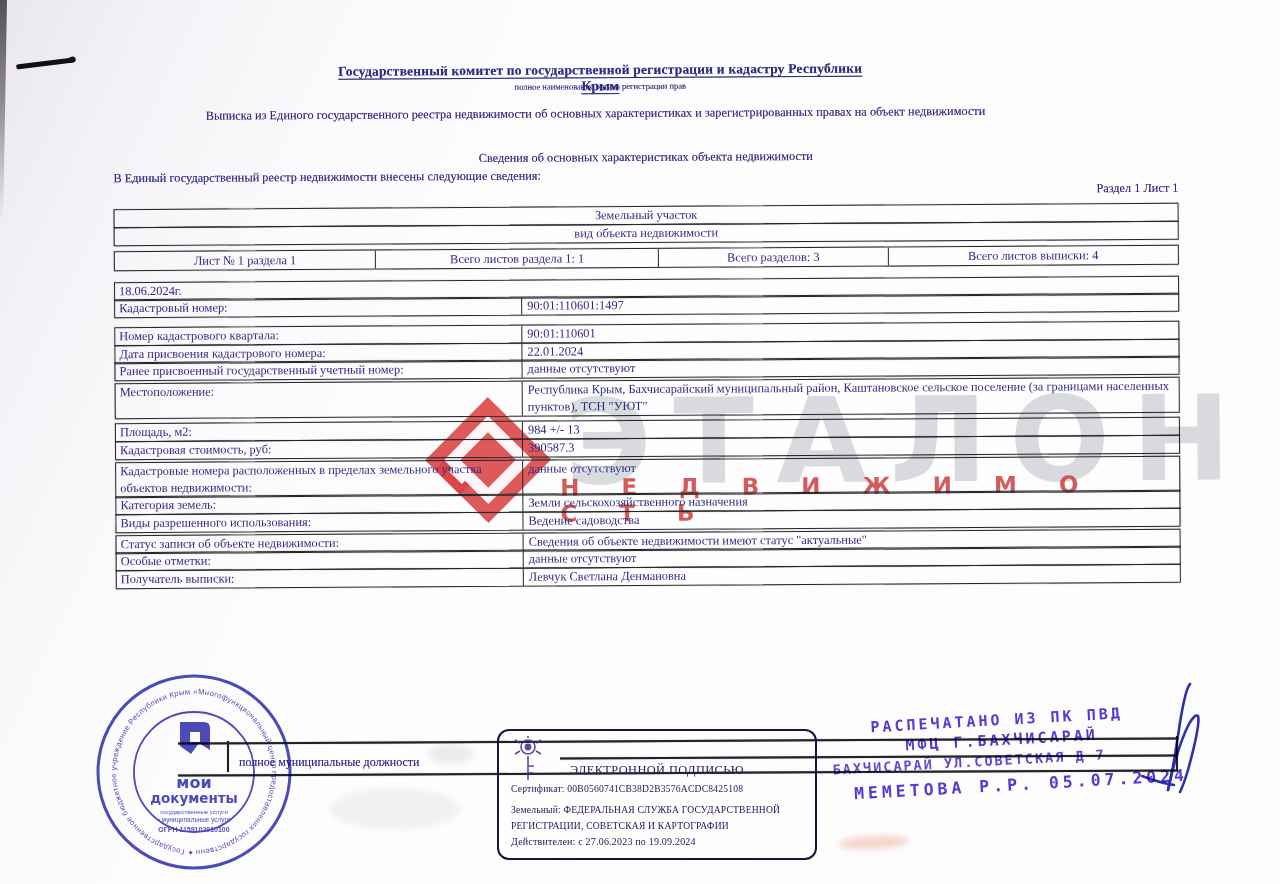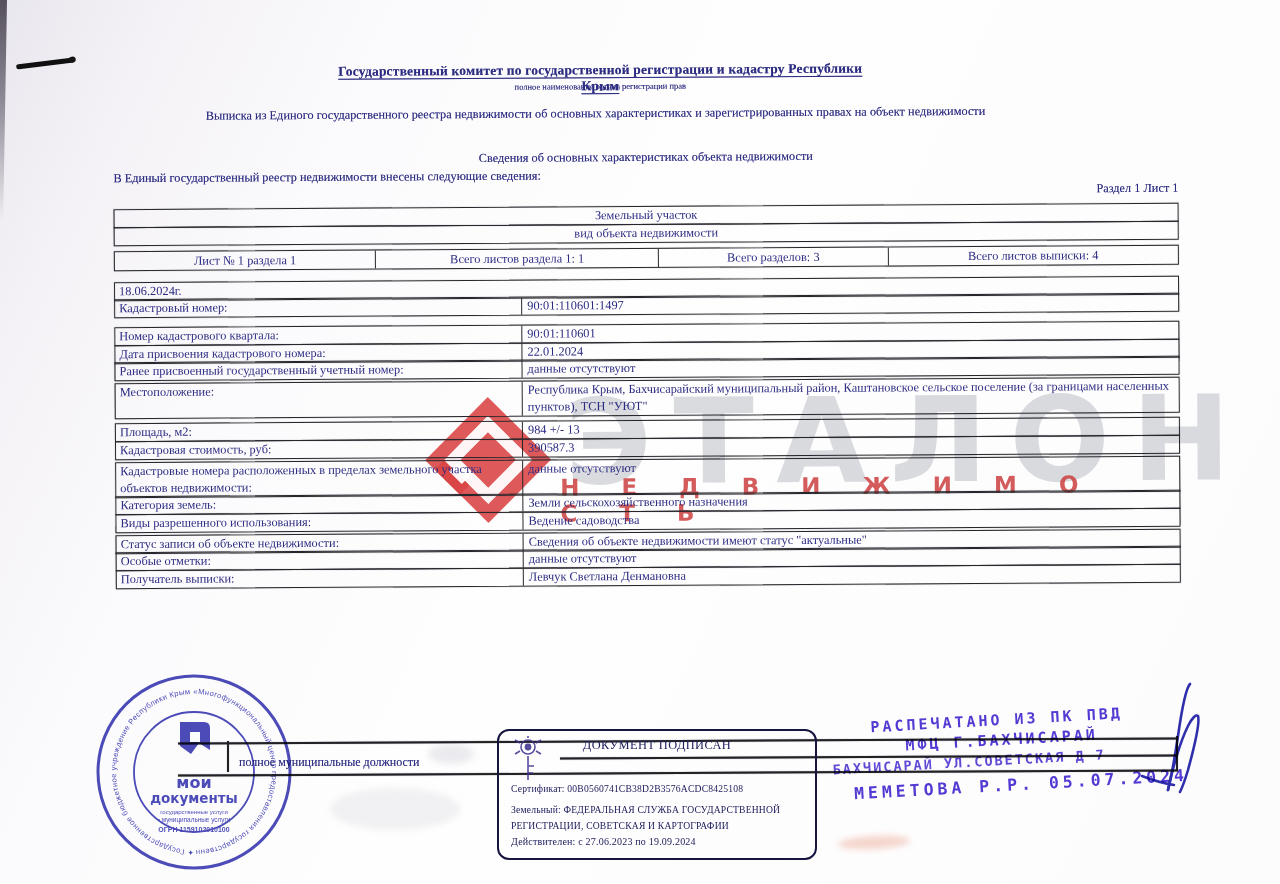--- a/index.html
+++ b/index.html
@@ -186,21 +186,21 @@
   <div class="sig-caption">полное муниципальные должности</div>
 
   <div class="esign">
     <svg class="keyicon" width="34" height="46" viewBox="0 0 34 46">
       <g stroke="#3a2f8f" stroke-width="1.6" fill="none" opacity=".85">
         <circle cx="17" cy="11" r="7"></circle>
         <path d="M17,2 v-2 M17,20 v24 M25,7 l5,-3 M9,7 l-5,-3 M25,15 l5,3 M9,15 l-5,3 M17,30 h6 M17,37 h5"></path>
         <circle cx="17" cy="11" r="2.6" fill="#3a2f8f"></circle>
       </g>
     </svg>
-    <div class="c" style="top:7px;">ДОКУМЕНТ ПОДПИСАН</div>
+    <div class="c" style="top:32px;">ЭЛЕКТРОННОЙ ПОДПИСЬЮ</div>
     <div class="l" style="top:52px;">Сертификат: 00B0560741CB38D2B3576ACDC8425108</div>
     <div class="l" style="top:73px;">Земельный: ФЕДЕРАЛЬНАЯ СЛУЖБА ГОСУДАРСТВЕННОЙ</div>
     <div class="l" style="top:89px;">РЕГИСТРАЦИИ, СОВЕТСКАЯ И КАРТОГРАФИИ</div>
     <div class="l" style="top:105px;font-size:10px;">Действителен: с 27.06.2023 по 19.09.2024</div>
   </div>
 
   <svg class="round-stamp" width="224" height="200" viewBox="0 0 224 200">
     <g fill="none" stroke="#3c3cb4">
       <circle cx="112" cy="100" r="96" stroke-width="3"></circle>
       <circle cx="112" cy="100" r="60" stroke-width="1.8"></circle>

